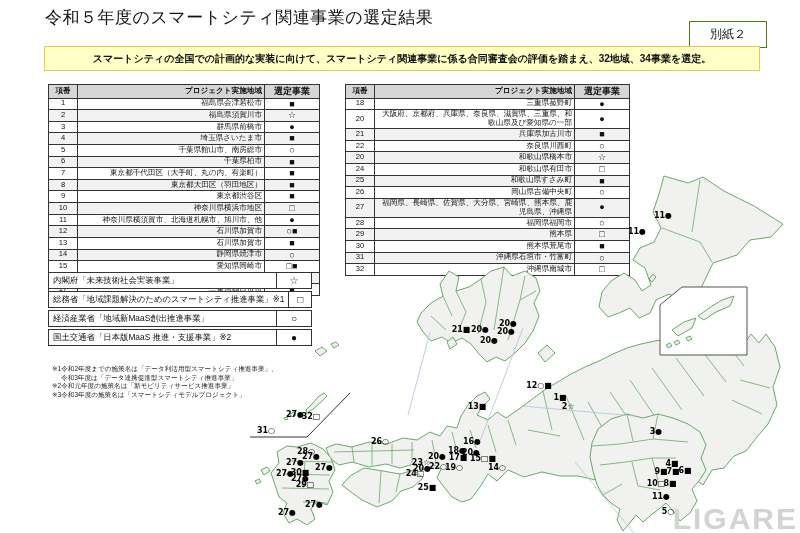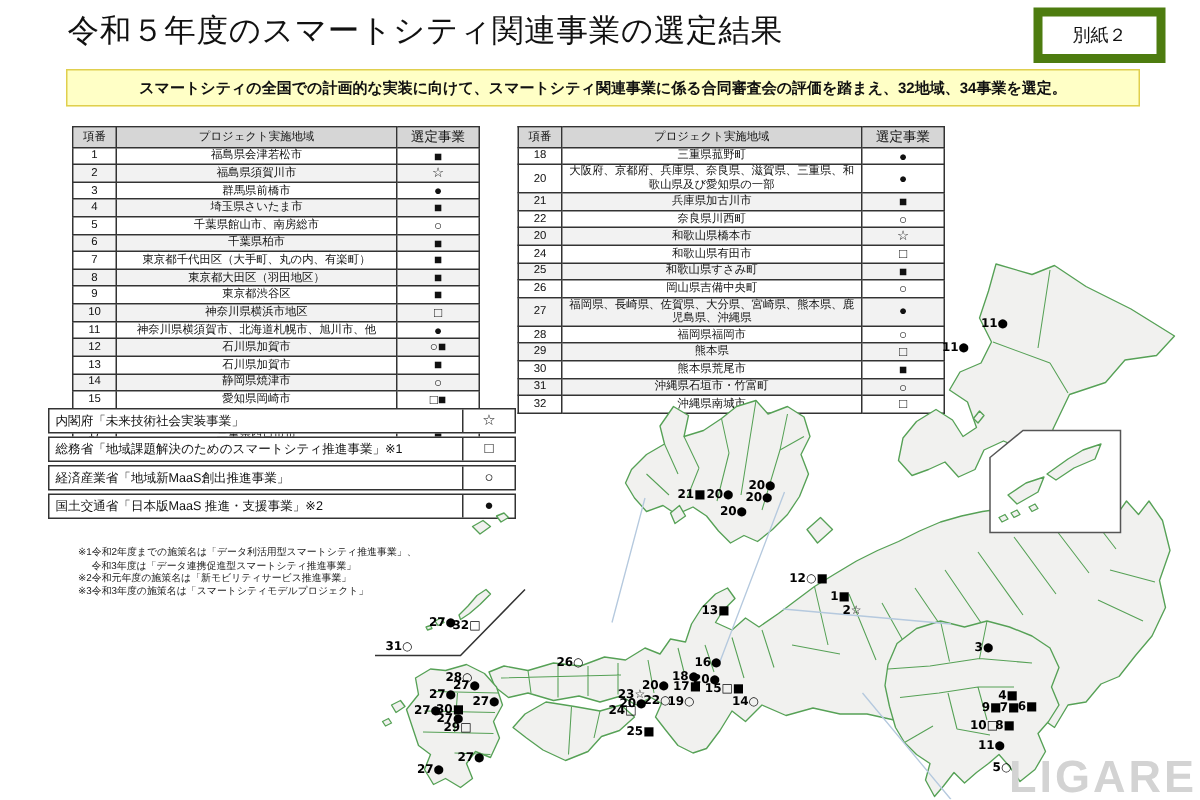--- a/index.html
+++ b/index.html
@@ -1,35 +1,35 @@
 <!DOCTYPE html>
 <html><head>
 <meta charset="utf-8">
 <style>
   html,body{margin:0;padding:0}
   body{
     width:800px;height:533px;position:relative;overflow:hidden;background:#fff;
     font-family:"Liberation Sans","DejaVu Sans",sans-serif;color:#111;
   }
-  .page-title{position:absolute;left:45px;top:6px;font-size:21px;letter-spacing:.5px;white-space:nowrap}
-  .tag-box{position:absolute;left:689px;top:5px;width:76px;height:25px;border:6px solid #4d7c0f;
+  .page-title{position:absolute;left:45px;top:6px;font-size:17px;letter-spacing:.5px;white-space:nowrap}
+  .tag-box{position:absolute;left:689px;top:21px;width:76px;height:25px;border:1px solid #4d7c0f;
     display:flex;align-items:center;justify-content:center;font-size:12px}
   .banner{position:absolute;left:44px;top:46px;width:714px;height:23px;background:#ffffc6;
     border:1px solid #e0cf4e;display:flex;align-items:center;justify-content:center;
     font-size:10px;font-weight:bold;white-space:nowrap}
   table.tbl{position:absolute;border-collapse:collapse;table-layout:fixed;font-size:7.6px;background:#fff}
   .tbl th,.tbl td{border:1px solid #333;padding:0 2px;line-height:1.18;overflow:hidden}
-  .tbl th{background:#d6d6d6;font-weight:normal;padding:1px 2px}
+  .tbl th{background:#d6d6d6;font-weight:bold;padding:1px 2px}
   .tbl-left{left:48px;top:84px;width:272px}
   .tbl-right{left:345px;top:84px;width:285px}
   .c-no{width:24px;text-align:center}
-  .c-area{text-align:center}
+  .c-area{text-align:right}
   .c-sym{width:50px;text-align:center;font-size:9px}
   tr.zebra td{background:#f2f2f2}
-  .legend{position:absolute;left:32px;top:272px;width:312px}
+  .legend{position:absolute;left:48px;top:272px;width:264px}
   .leg-row{display:flex;border:1px solid #333;margin-bottom:2.5px;height:14.5px;background:#fff}
   .leg-label{flex:1;font-size:8.4px;display:flex;align-items:center;padding:0 4px;white-space:nowrap}
   .leg-sym{width:34px;border-left:1px solid #333;display:flex;align-items:center;justify-content:center;font-size:10px}
   .footnotes{position:absolute;left:52px;top:365px;font-size:6.6px;line-height:1.3;color:#222;white-space:nowrap}
   .fn-indent{padding-left:9px}
   .watermark{position:absolute;right:2px;bottom:-3px;font-size:30px;font-weight:bold;
     color:#d3d3d3;letter-spacing:2px;z-index:5}
   svg.map{position:absolute;left:0;top:0;width:800px;height:533px;pointer-events:none;z-index:4}
   .land{fill:#f1f1ef;stroke:#56a156;stroke-width:.9;stroke-linejoin:round}
   .pref{fill:none;stroke:#56a156;stroke-width:.7}

